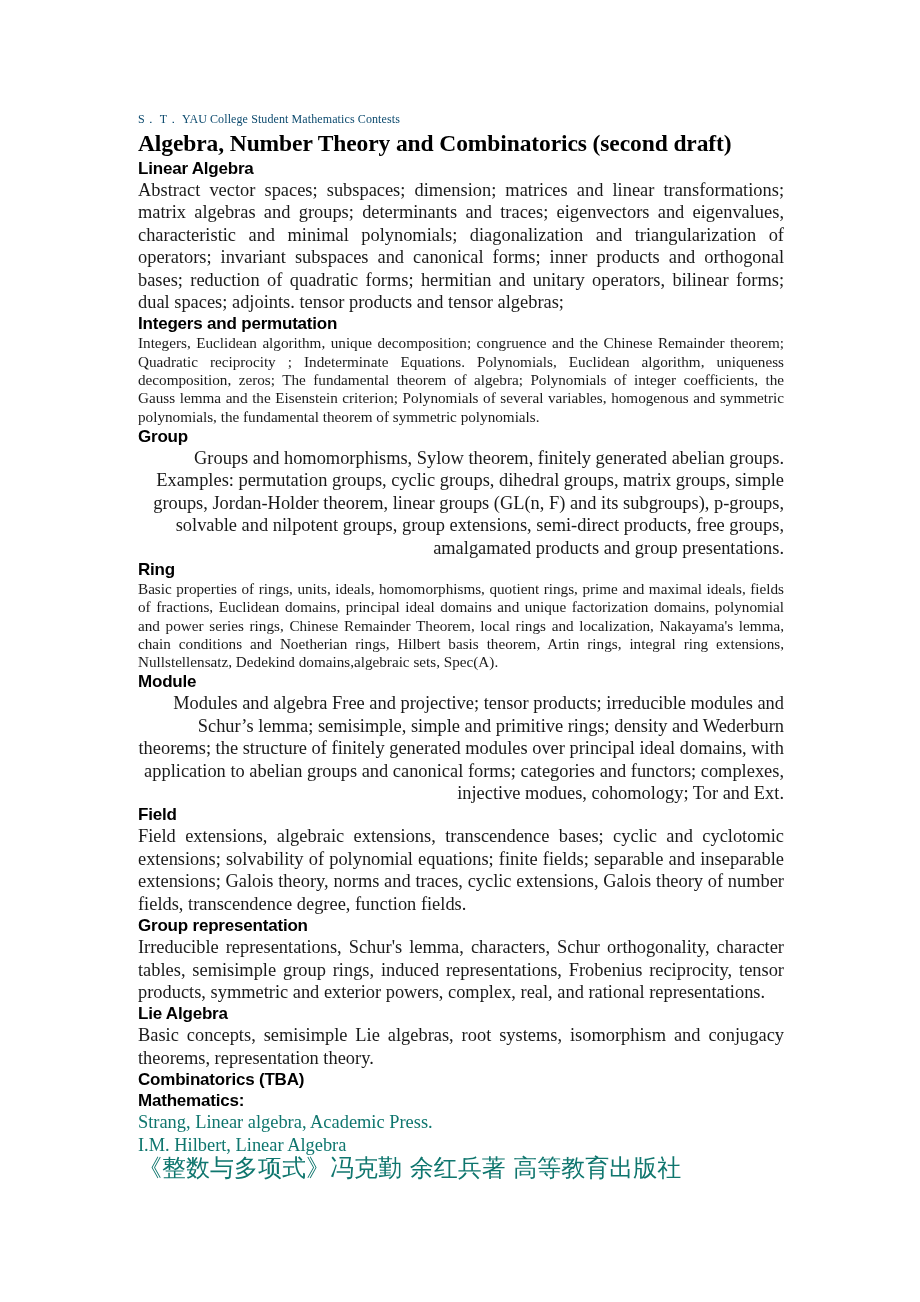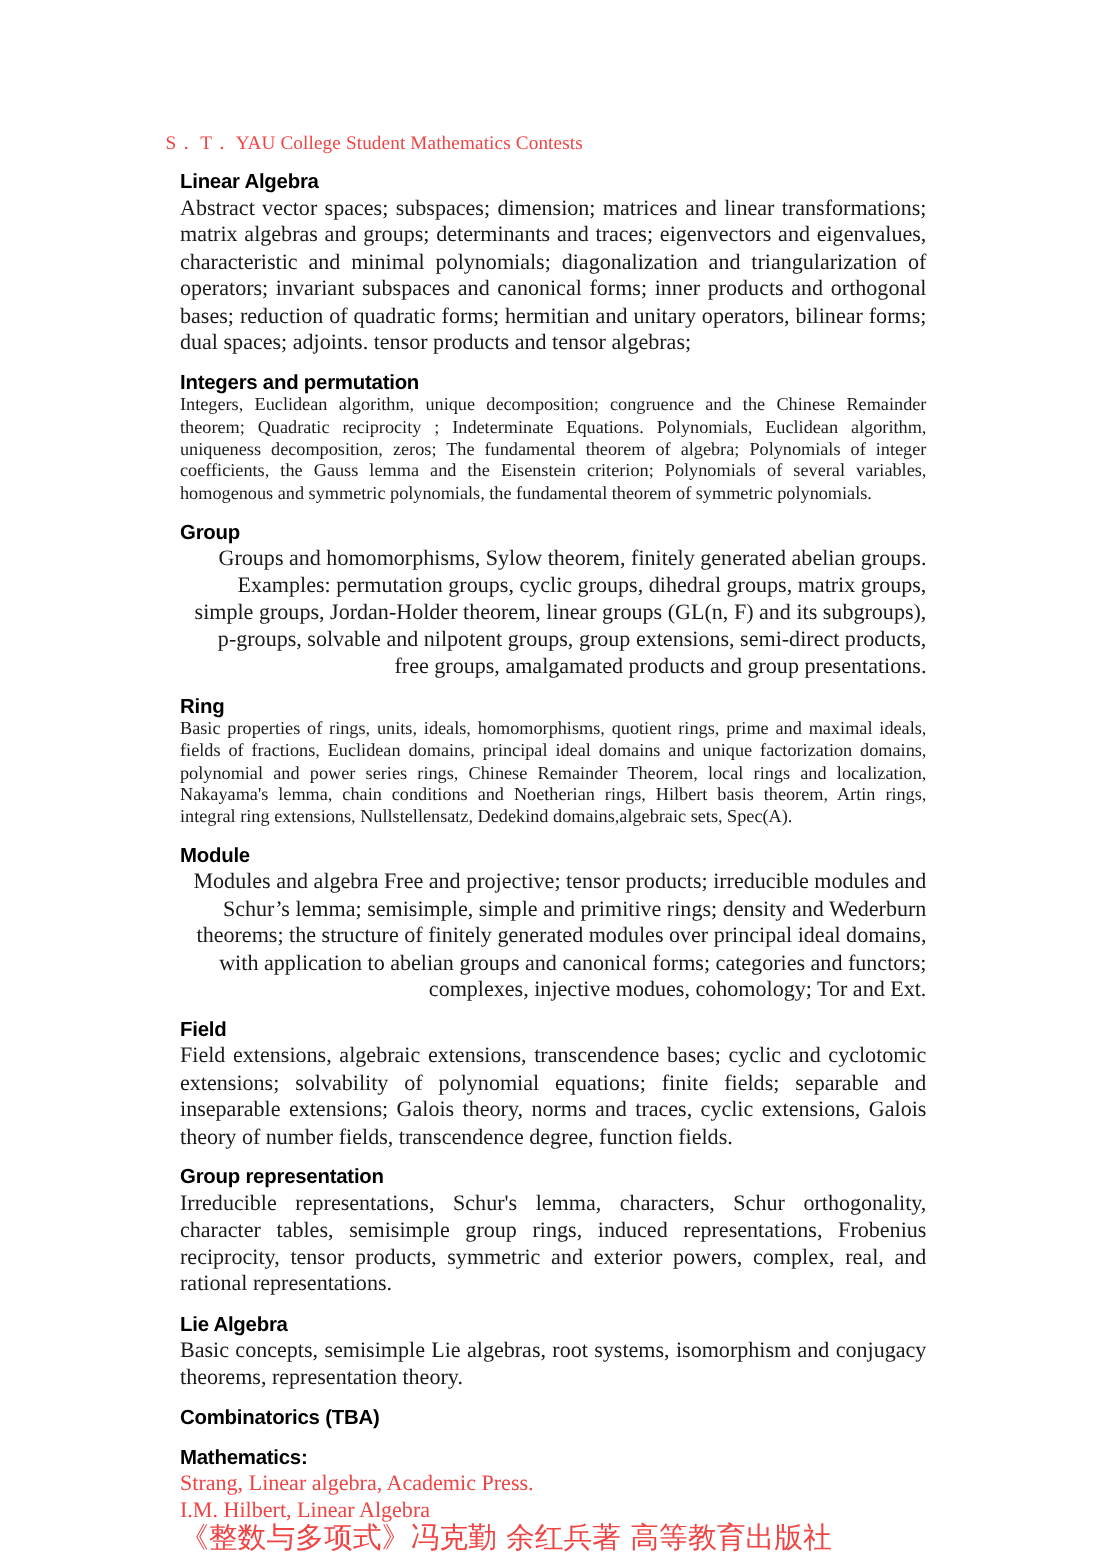--- a/index.html
+++ b/index.html
@@ -30,23 +30,23 @@
   #content {
     position: absolute;
     left: 138px;
     top: 110px;
     width: 646px;
   }
 
   
   .running-head {
     font-family: "Liberation Serif", "DejaVu Serif", serif;
-    font-size: 16px;
+    font-size: 12px;
     line-height: 19px;
-    color: #ef4444;
+    color: #0c4a6e;
     letter-spacing: 0.1px;
     margin: 0 0 1px 0;
     white-space: pre;
   }
 
   
   .doc-title {
     font-family: "Liberation Serif", "DejaVu Serif", serif;
     font-weight: bold;
     font-size: 23.5px;
@@ -91,40 +91,41 @@
     text-align: justify;
     text-justify: inter-word;
     hyphens: none;
   }
 
   
   .reference-line {
     font-family: "Liberation Serif", "DejaVu Serif", serif;
     font-size: 18.4px;
     line-height: 22.4px;
-    color: #ef4444;
+    color: #0f766e;
     margin: 0;
     text-align: left;
   }
   .reference-line.cjk {
     font-family: "DejaVu Sans", "Liberation Sans", sans-serif;
     font-size: 24px;
     line-height: 24px;
   }
 
-  .section-block { margin: 12px; }
+  .section-block { margin: 0; }
 </style>
 </head>
 <body>
 
 <div id="page">
   <div id="content">
 
     <div class="running-head">S． T． YAU College Student Mathematics Contests</div>
 
+    <h1 class="doc-title">Algebra, Number Theory and Combinatorics (second draft)</h1>
 
     <div class="section-block">
       <h2 class="section-heading">Linear Algebra</h2>
       <p class="body-large">Abstract vector spaces; subspaces; dimension; matrices and linear transformations; matrix algebras and groups; determinants and traces; eigenvectors and eigenvalues, characteristic and minimal polynomials; diagonalization and triangularization of operators;  invariant subspaces and canonical forms; inner products and orthogonal bases;  reduction of quadratic forms; hermitian and unitary operators, bilinear forms; dual spaces; adjoints. tensor products and tensor algebras;</p>
     </div>
 
     <div class="section-block">
       <h2 class="section-heading">Integers and permutation</h2>
       <p class="body-small">Integers, Euclidean algorithm,   unique decomposition; congruence and the Chinese Remainder theorem; Quadratic reciprocity ; Indeterminate Equations. Polynomials, Euclidean algorithm, uniqueness decomposition, zeros;   The fundamental theorem of algebra; Polynomials of integer coefficients, the Gauss lemma and the Eisenstein criterion; Polynomials of several variables, homogenous and symmetric polynomials, the fundamental theorem of symmetric polynomials.</p>
     </div>

